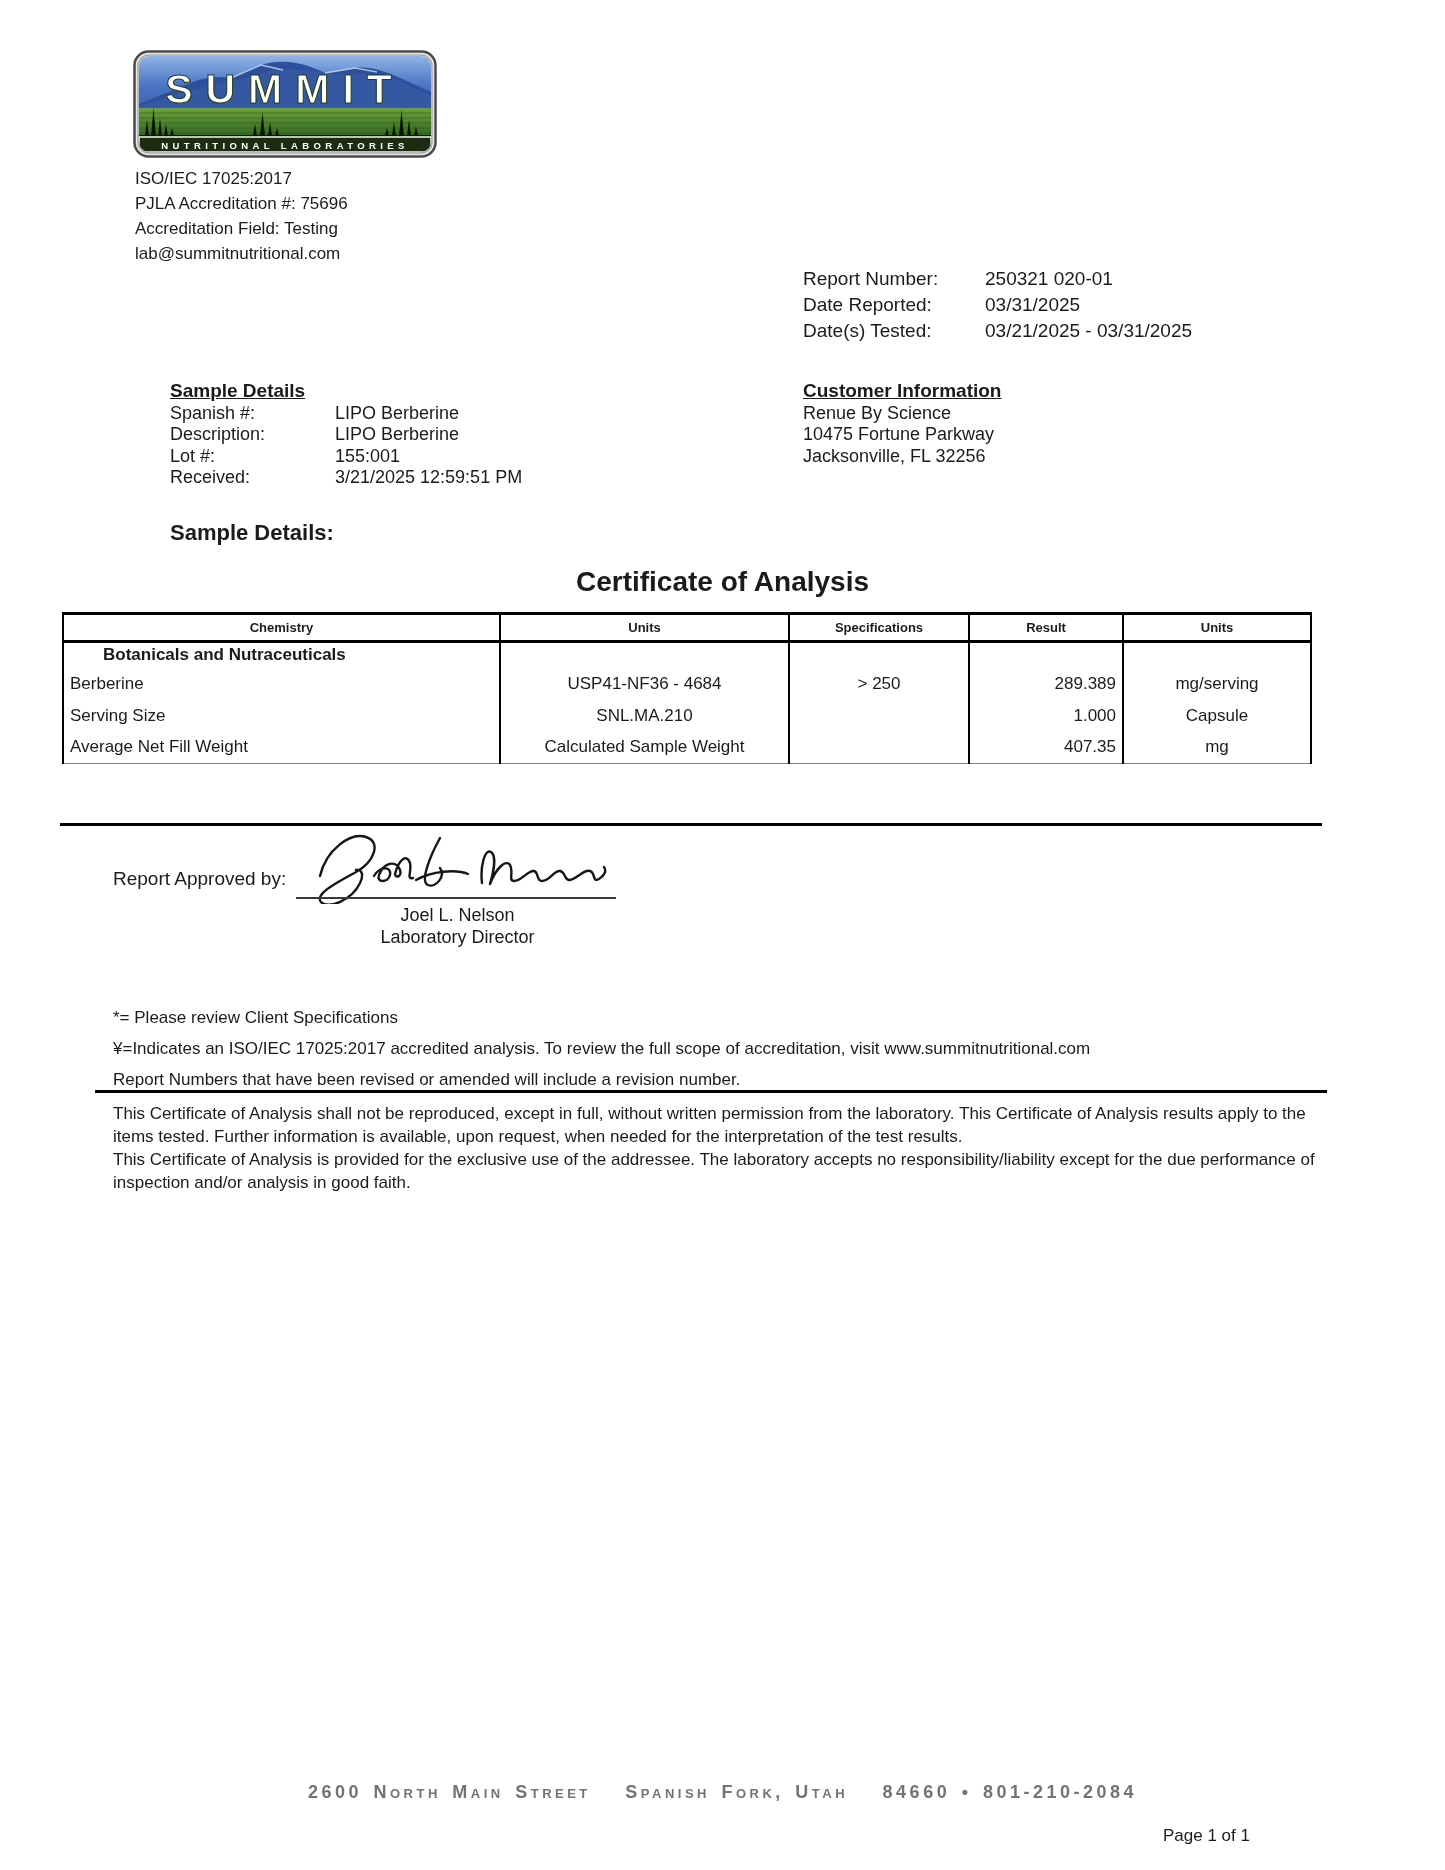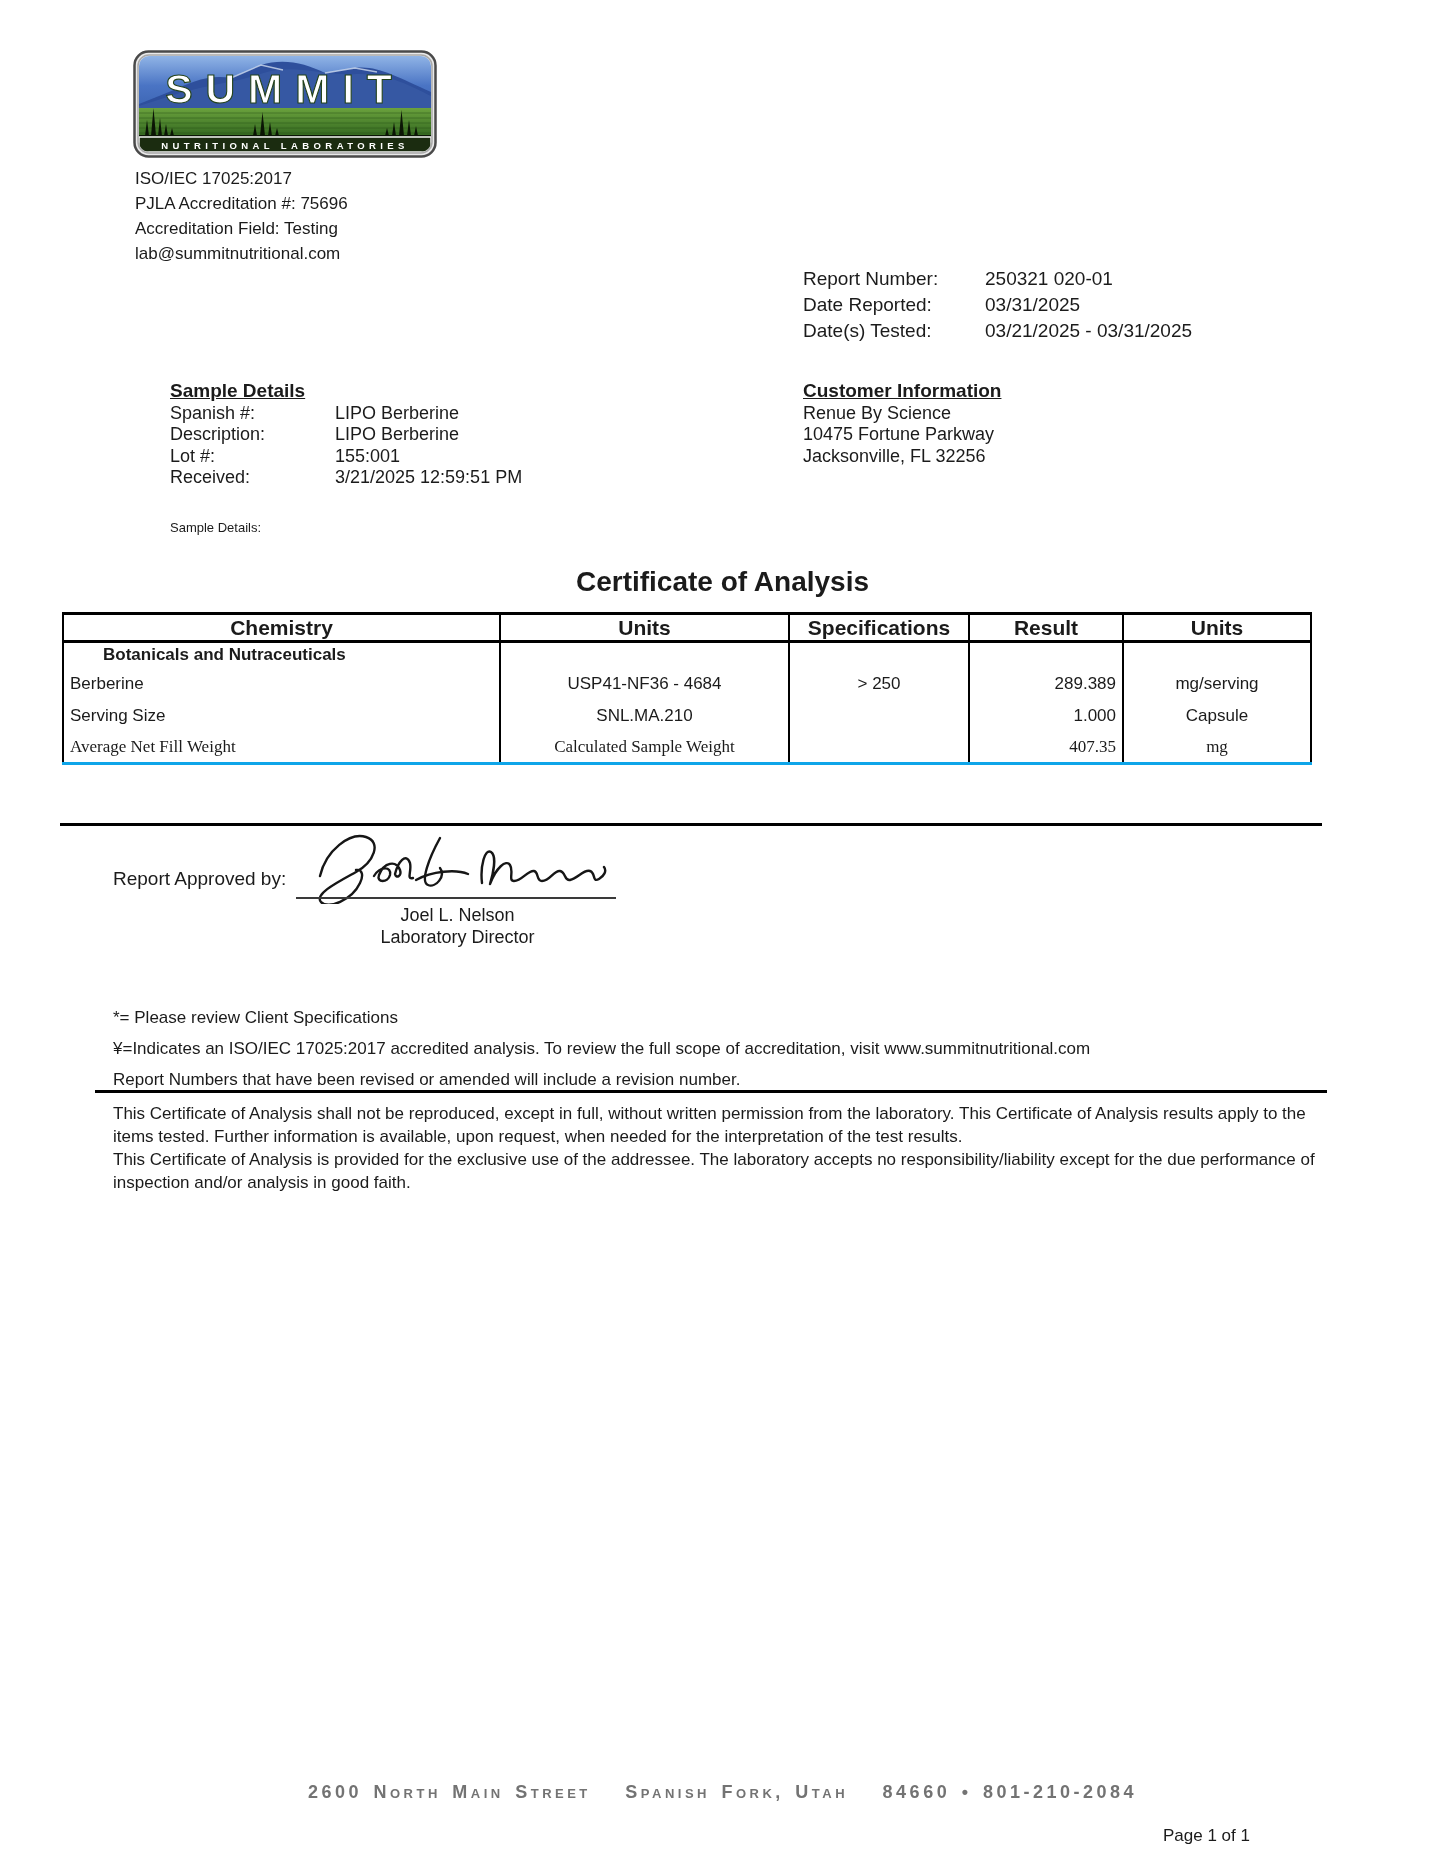--- a/index.html
+++ b/index.html
@@ -19,36 +19,36 @@
 
   
   .report-info { left:803px; top:266px; font-size:19px; line-height:26px; }
   .report-info .kl { display:inline-block; width:182px; }
 
   
   .heading { font-weight:bold; text-decoration:underline; font-size:19px; margin-bottom:1px; }
   .sdet { left:170px; top:380px; font-size:18px; line-height:21.5px; }
   .sdet .sl { display:inline-block; width:165px; }
   .cust { left:803px; top:380px; font-size:18px; line-height:21.5px; }
-  .extra-label { left:170px; top:520px; font-size:13px; }
+  .extra-label { left:170px; top:520px; font-size:22px;font-weight:bold; }
 
   
   .coa-title { left:0; top:566px; width:1445px; text-align:center; font-size:28px; font-weight:bold; }
 
   
   .coa-table { position:absolute; left:62px; top:612px; width:1248px; border-collapse:collapse; table-layout:fixed; }
   .coa-table th {
     border:2px solid #000; border-top:3px solid #000; border-bottom:3px solid #000;
-    height:28px; font-size:21px; font-weight:bold; text-align:center; padding:0 4px;
+    height:28px; font-size:13px; font-weight:bold; text-align:center; padding:0 4px;
   }
   .coa-table td {
     border-left:2px solid #000; border-right:2px solid #000;
     font-size:17px; padding:1px 6px; vertical-align:middle;
   }
-  .coa-table tbody tr:last-child td { border-bottom:3px solid #0ea5e9;font-family:Liberation Serif, serif; }
+  .coa-table tbody tr:last-child td { border-bottom:1px solid #0ea5e9; }
   .coa-table tr.sec { height:26px; }
   .coa-table tr.dat { height:32px; }
   .c-chem { text-align:left; padding-left:7px; }
   .sec .c-chem { font-weight:bold;padding-left:39px; }
   .c-method, .c-spec { text-align:center; }
   .c-result { text-align:right; font-size:12px; vertical-align:top; padding-top:4px; padding-right:8px; }
   .c-units { text-align:center; padding-left:10px; }
 
   
   .rule1 { left:60px; top:823px; width:1262px; height:3px; background:#000; }

